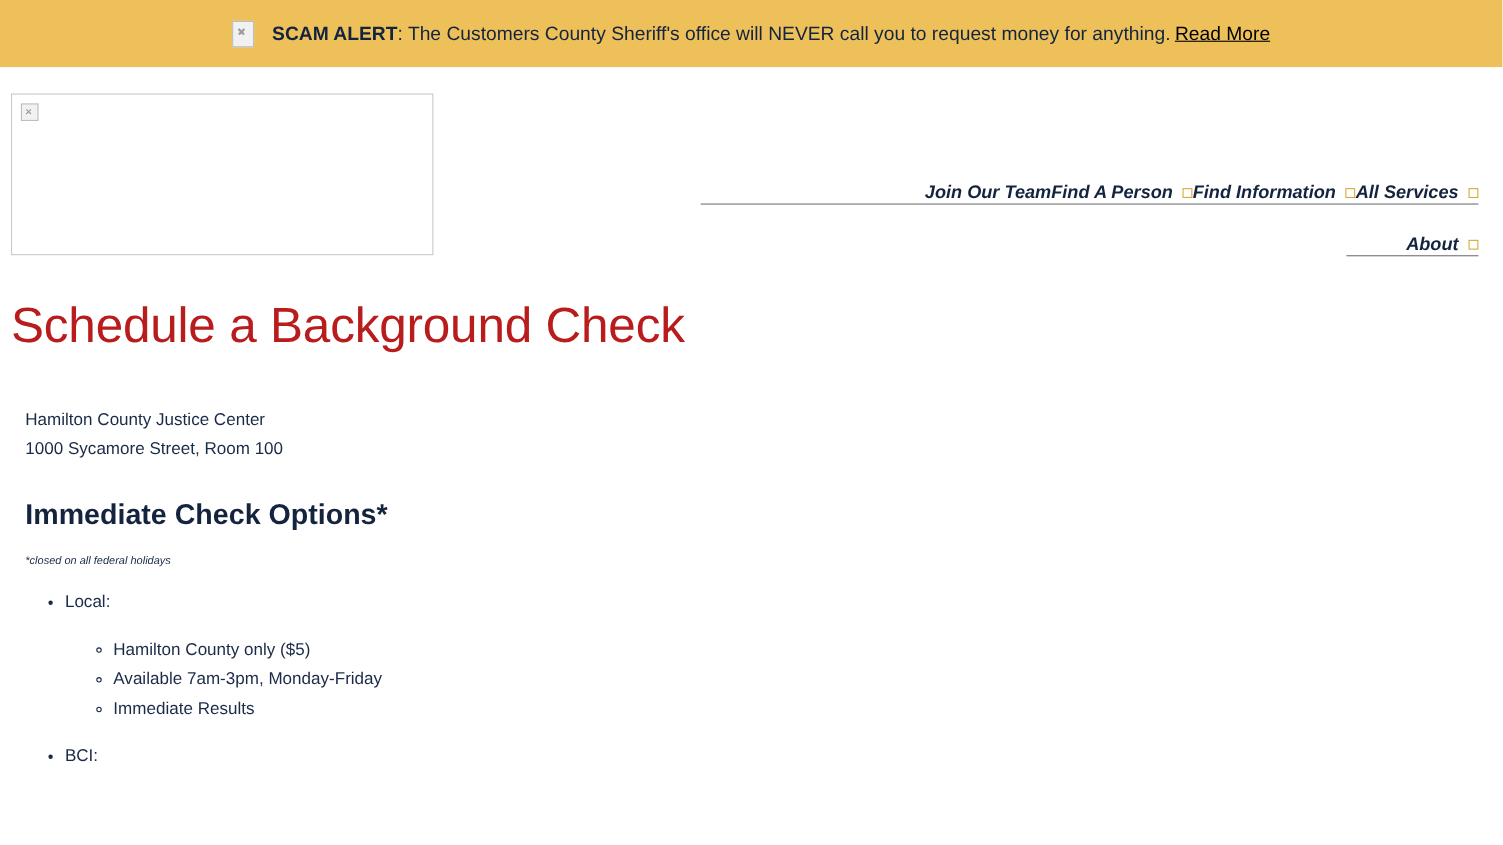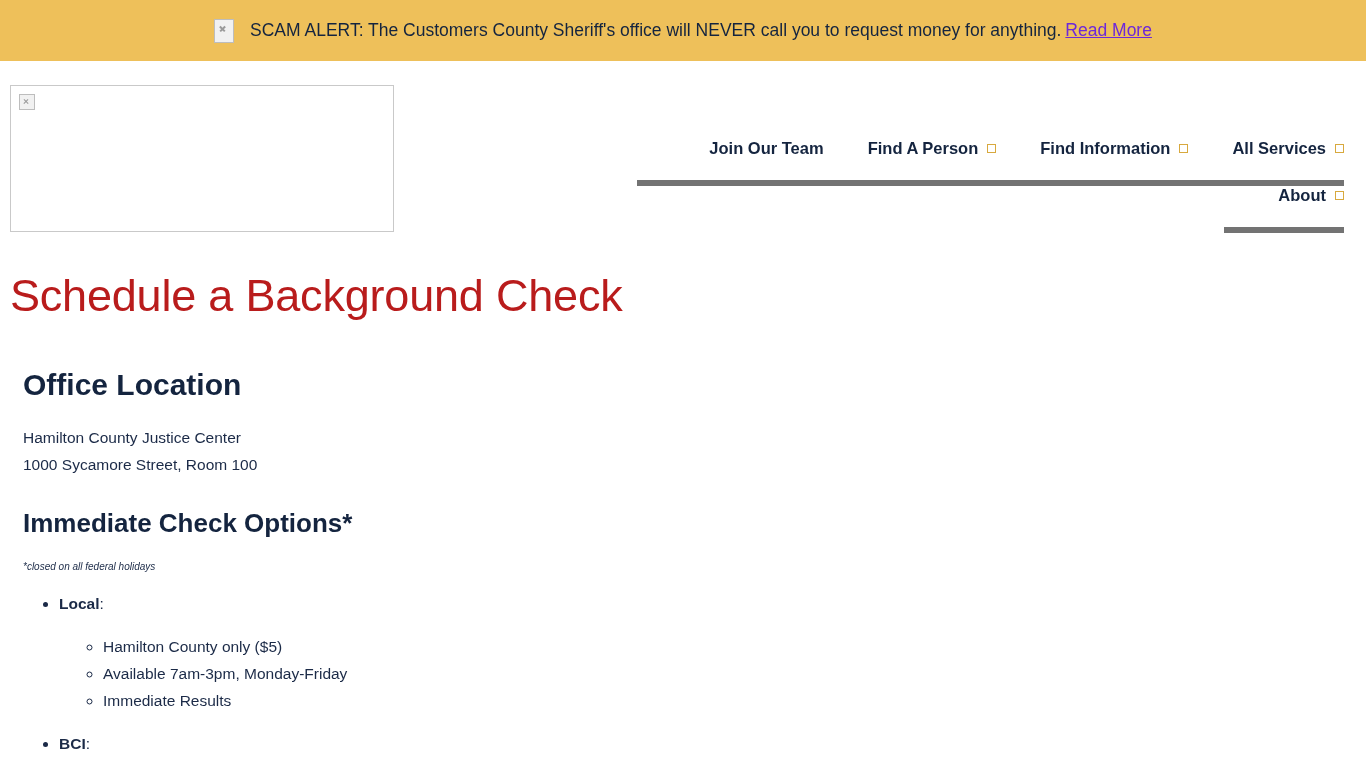--- a/index.html
+++ b/index.html
@@ -44,23 +44,23 @@
     content: "";
     position: absolute;
     background: #9a9a9a;
   }
   .alert-img-placeholder::before {
     width: 7px; height: 1.5px; left: 4px; top: 8px; transform: rotate(45deg);
   }
   .alert-img-placeholder::after {
     width: 7px; height: 1.5px; left: 4px; top: 8px; transform: rotate(-45deg);
   }
-  .alert-strong { font-weight: normal; }
+  .alert-strong { font-weight: bold; }
   .alert-link {
-    color: #6d28d9;
+    color: #000000;
     text-decoration: underline;
     margin-left: 4px;
     cursor: pointer;
   }
 
   
   .header {
     position: relative;
     height: 175px;
   }
@@ -93,37 +93,37 @@
 
   .nav {
     position: absolute;
     right: 22px;
     top: 78px;
     width: 707px;
   }
   .nav-row {
     display: flex;
     justify-content: flex-end;
-    align-items: flex-start;
-    border-bottom: 6px solid #737373;
+    align-items: flex-end;
+    border-bottom: 1px solid #737373;
     height: 47px;
     box-sizing: border-box;
+    font-style: italic;
   }
   .nav-row.second {
     width: 120px;
     margin-left: auto;
   }
   .nav-item {
     display: flex;
     align-items: center;
     font-size: 16.5px;
     font-weight: bold;
     color: #14243f;
     white-space: nowrap;
-    margin-left: 44px;
     cursor: pointer;
   }
   .nav-item:first-child { margin-left: 0; }
   .caret {
     display: inline-block;
     margin-left: 9px;
     width: 9px;
     height: 9px;
     border: 1px solid #d8a93e;
     box-sizing: border-box;
@@ -170,21 +170,21 @@
     margin: 0;
     padding-left: 36px;
     list-style-type: disc;
   }
   ul.opts > li {
     font-size: 15.5px;
     line-height: 27px;
     color: #1b2a47;
     margin-bottom: 0;
   }
-  ul.opts > li > .lbl { font-weight: bold; }
+  ul.opts > li > .lbl { font-weight: normal; }
   ul.sub {
     margin: 16px;
     padding-left: 28px;
     list-style-type: circle;
   }
   ul.sub > li {
     font-size: 15.5px;
     line-height: 27px;
     color: #1b2a47;
   }
@@ -231,21 +231,20 @@
         <span class="caret"></span>
       </div>
     </div>
   </nav>
 </div>
 
 <div class="main">
   <h1 class="page-title">Schedule a Background Check</h1>
 
   <div class="content">
-    <h2 class="section">Office Location</h2>
     <div class="addr-line">Hamilton County Justice Center</div>
     <div class="addr-line">1000 Sycamore Street, Room 100</div>
 
     <h2 class="section second">Immediate Check Options*</h2>
 
     <p class="note first">*closed on all federal holidays</p>
 
     <ul class="opts">
       <li>
         <span class="lbl">Local</span><span>:</span>

